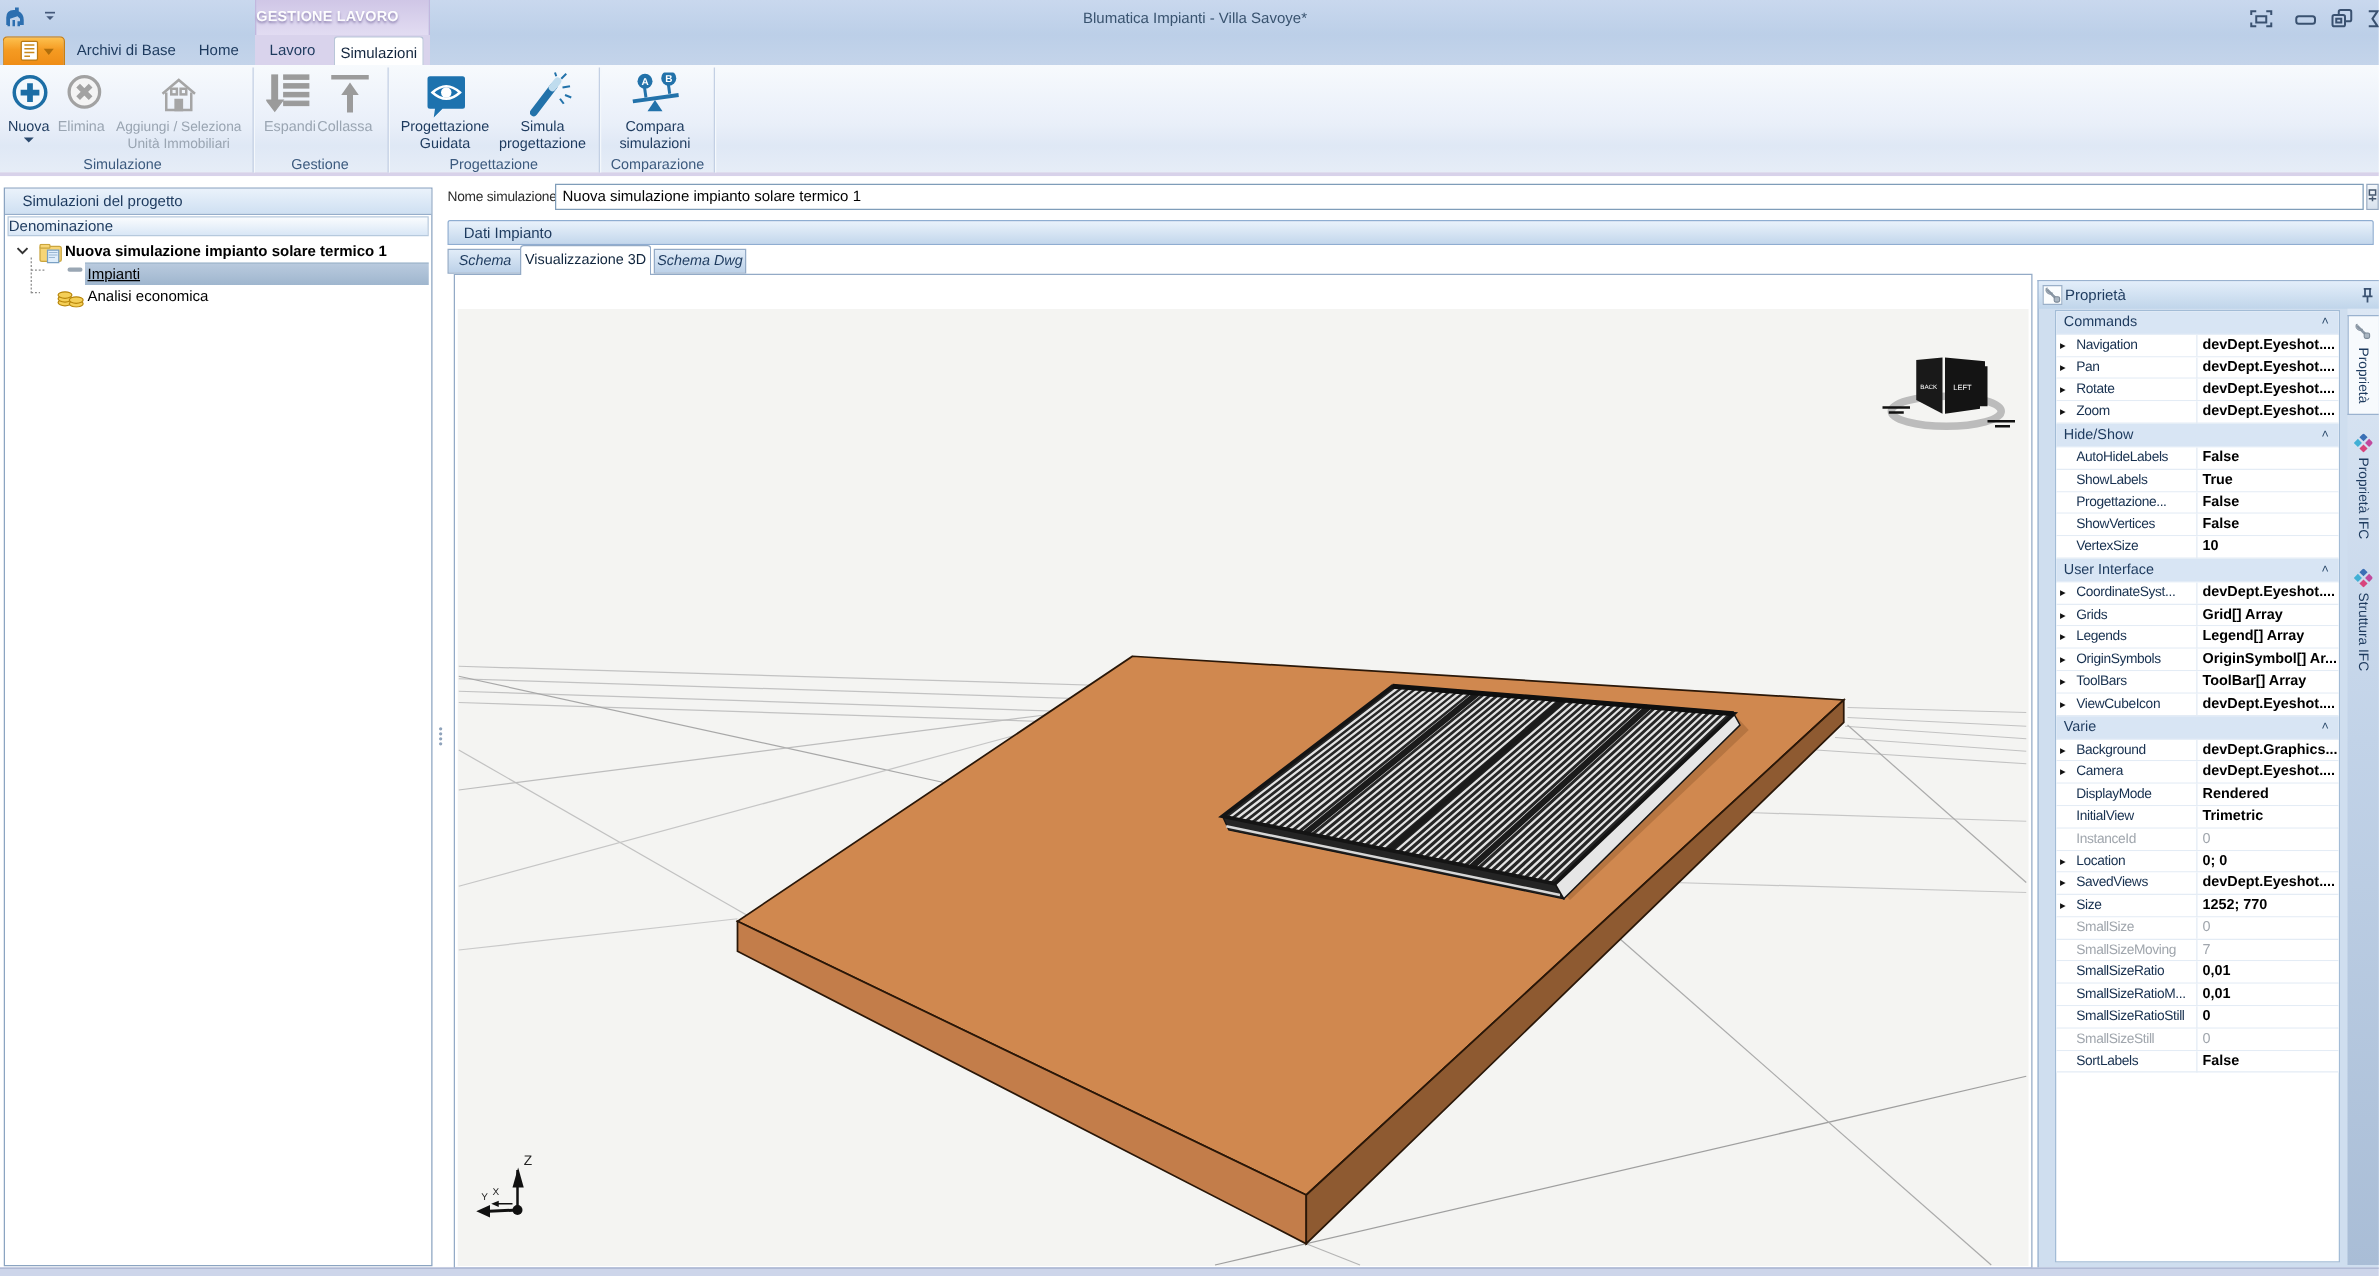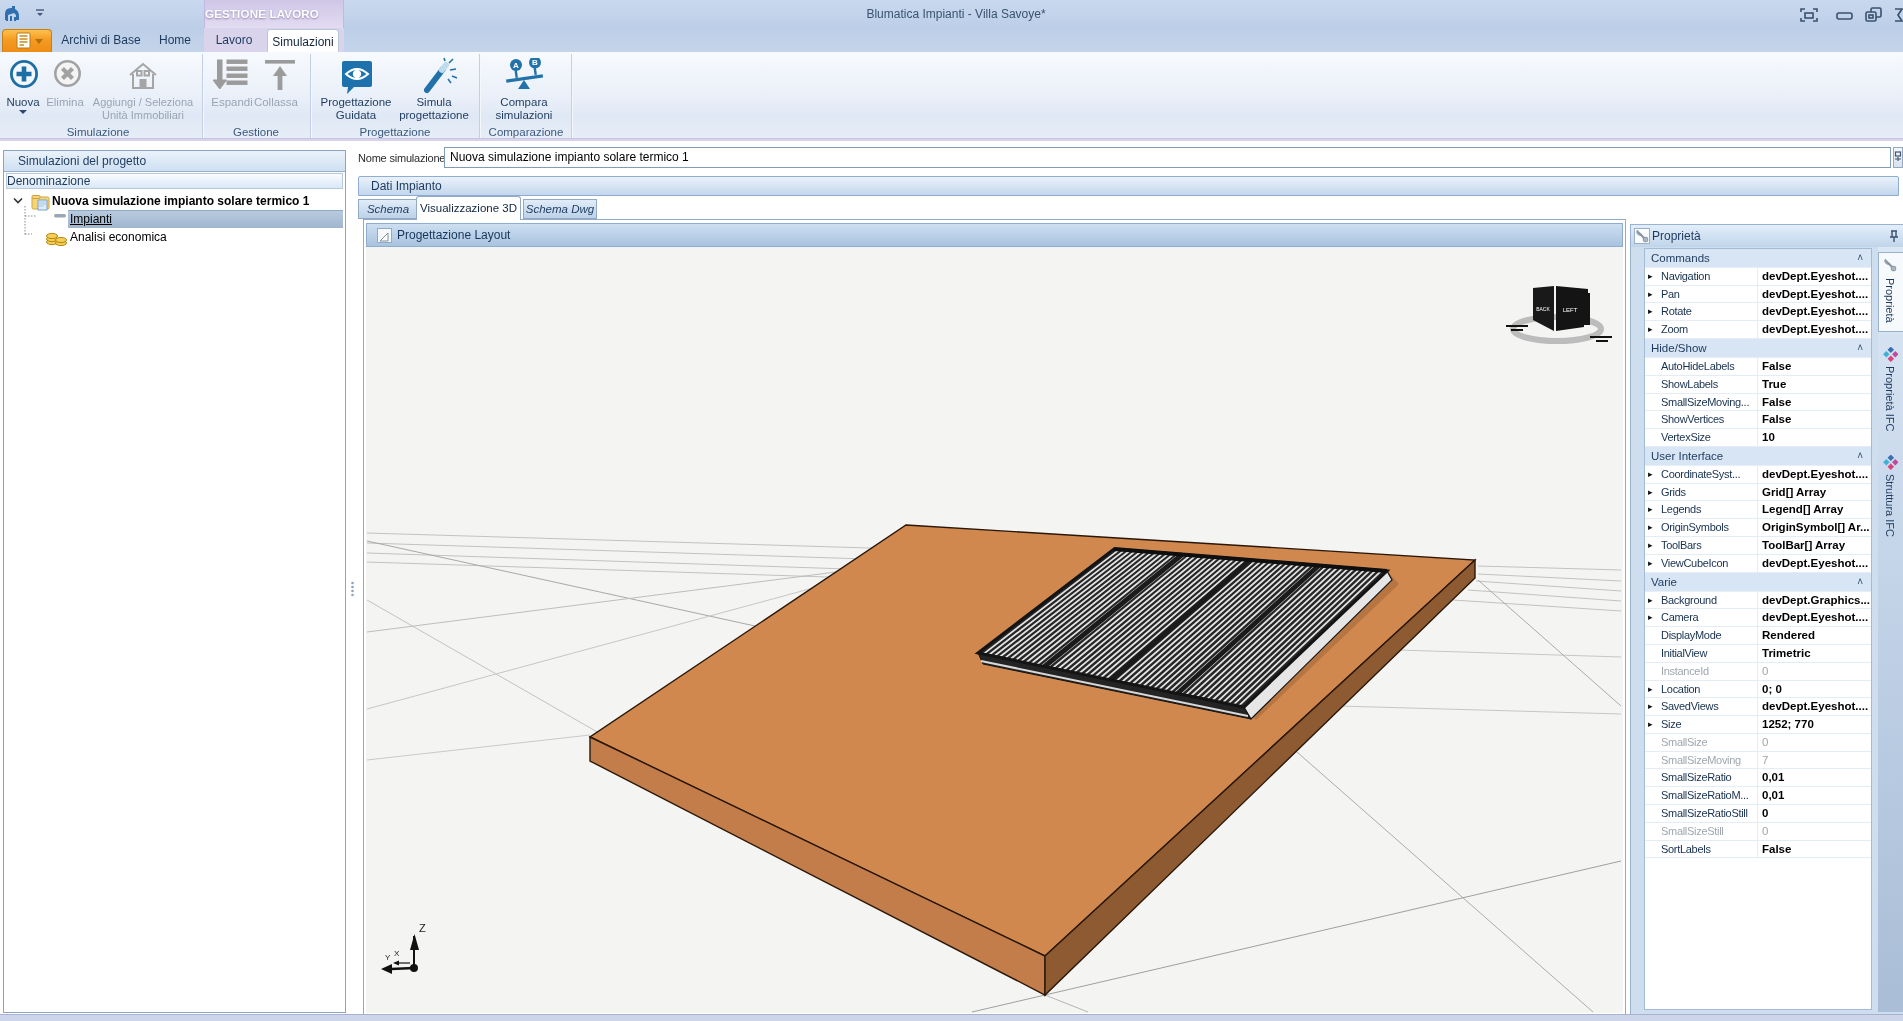--- a/index.html
+++ b/index.html
@@ -237,23 +237,20 @@
         <rect x="1.5" y="4" width="5" height="4"></rect>
         <path d="M1 11 h6 M4 9 v4"></path>
       </g>
     </svg></div>
 <div id="datihdr">Dati Impianto</div>
 <div class="vtab" style="left:358px;width:60px;">Schema</div>
 <div class="vtab" style="left:523px;width:74px;">Schema Dwg</div>
 <div class="vtab" style="left:597px;width:108px;margin-top:40px;">Risultati Calcolo</div>
 <div id="vtab-act">Visualizzazione 3D</div>
 <div id="gbox">
-  <div id="laybar"><div id="layicon"><svg width="13" height="13" viewBox="0 0 13 13">
-          <path d="M2 10 L10 2 L10 10 Z" fill="#fff" stroke="#7c8fa5"></path>
-        </svg></div>Progettazione Layout</div>
   <svg id="vp" viewBox="368 247 1257 766" width="1257" height="766">
     <rect x="368" y="247" width="1257" height="766" fill="#f4f4f2"></rect>
     <line x1="369" y1="533" x2="905" y2="549" stroke="#c2c2c2" stroke-width="1"></line>
 <line x1="369" y1="543" x2="900" y2="560" stroke="#c2c2c2" stroke-width="1"></line>
 <line x1="369" y1="553" x2="880" y2="570" stroke="#c2c2c2" stroke-width="1"></line>
 <line x1="369" y1="562" x2="860" y2="578" stroke="#c2c2c2" stroke-width="1"></line>
 <line x1="369" y1="541" x2="757" y2="626" stroke="#a8a8a8" stroke-width="1"></line>
 <line x1="369" y1="600" x2="601" y2="733" stroke="#c2c2c2" stroke-width="1"></line>
 <line x1="369" y1="632" x2="838" y2="572" stroke="#bdbdbd" stroke-width="1"></line>
 <line x1="369" y1="709" x2="815" y2="588" stroke="#c6c6c6" stroke-width="1"></line>
@@ -354,21 +351,21 @@
         <span class="pname">AutoHideLabels</span>
         <span class="pval">False</span>
       </div>
 <div class="prow">
         <span class="pexp"></span>
         <span class="pname">ShowLabels</span>
         <span class="pval">True</span>
       </div>
 <div class="prow">
         <span class="pexp"></span>
-        <span class="pname">SmallSizeMoving...</span>
+        <span class="pname">Progettazione...</span>
         <span class="pval">False</span>
       </div>
 <div class="prow">
         <span class="pexp"></span>
         <span class="pname">ShowVertices</span>
         <span class="pval">False</span>
       </div>
 <div class="prow">
         <span class="pexp"></span>
         <span class="pname">VertexSize</span>

